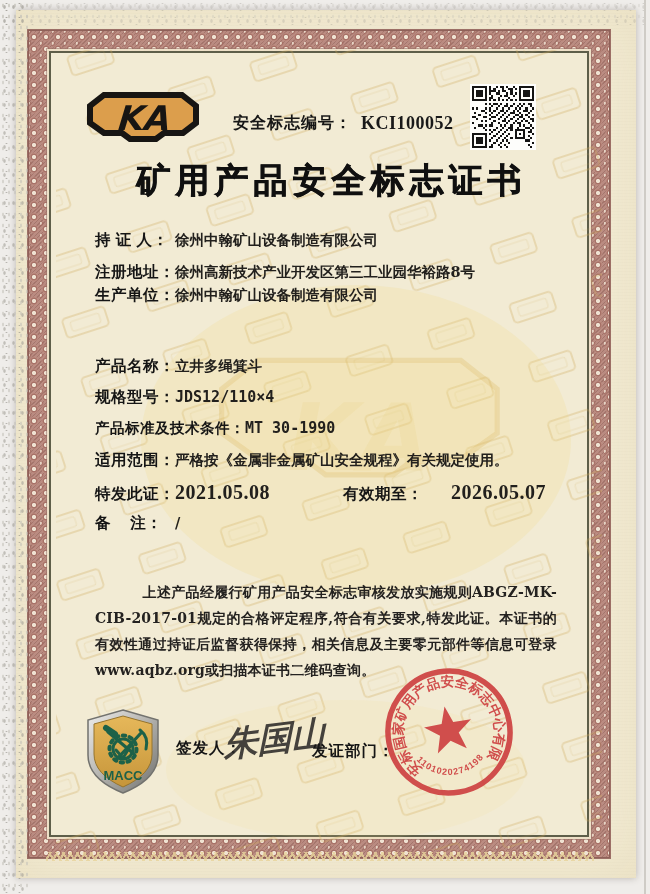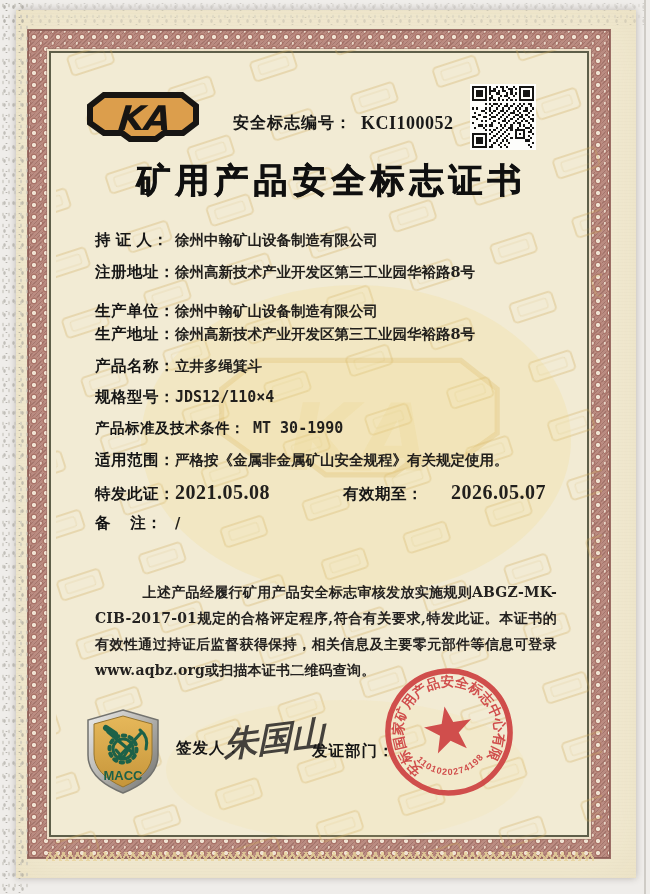--- a/index.html
+++ b/index.html
@@ -66,21 +66,21 @@
 
   .title{
     left:53px;right:40px;top:158px;text-align:center;
     font-family:"Liberation Serif","DejaVu Serif",serif;
     font-size:34px;font-weight:900;letter-spacing:5px;color:#101010;
     -webkit-text-stroke:.6px #101010;
   }
 
   .row{left:95px;font-size:15.5px;line-height:22px;white-space:nowrap;}
   .row .lbl{display:inline-block;min-width:80px;font-weight:bold;white-space:pre;letter-spacing:.5px;color:#151515;}
-  .row.tight .lbl{min-width:0;font-size:14.5px;margin-right:8px;}
+  .row.tight .lbl{min-width:0;font-size:14.5px;}
   .row .val{font-family:"DejaVu Serif","Liberation Serif",serif;font-size:14.5px;font-weight:600;color:#22201d;}
   .row .val.mono{font-family:"DejaVu Sans Mono",monospace;font-weight:bold;font-size:15px;}
   .row .val.date{font-family:Liberation Serif, serif;font-weight:bold;font-size:20px;letter-spacing:.5px;}
 
   .statement{
     left:95px;top:579px;width:462px;
     font-family:"DejaVu Serif","Liberation Serif",serif;
     font-size:14px;line-height:26px;color:#242220;
     text-align:justify;text-indent:3.4em;font-weight:600;letter-spacing:.2px;
   }
@@ -157,25 +157,22 @@
   </svg>
 
   <div class="abs row" style="top:229px">
     <span class="lbl">持 证 人：</span><span class="val">徐州中翰矿山设备制造有限公司</span>
   </div>
 
   <div class="abs title">矿用产品安全标志证书</div>
   <div class="abs row" style="top:261px">
     <span class="lbl">注册地址：</span><span class="val">徐州高新技术产业开发区第三工业园华裕路8号</span>
   </div>
-  <div class="abs row" style="top:300px">
+  <div class="abs row" style="top:284px">
     <span class="lbl">生产单位：</span><span class="val">徐州中翰矿山设备制造有限公司</span>
-  </div>
-  <div class="abs row" style="top:323px">
-    <span class="lbl">生产地址：</span><span class="val">徐州高新技术产业开发区第三工业园华裕路8号</span>
   </div>
   <div class="abs row" style="top:355px">
     <span class="lbl">产品名称：</span><span class="val">立井多绳箕斗</span>
   </div>
   <div class="abs row" style="top:386px">
     <span class="lbl">规格型号：</span><span class="val mono">JDS12/110×4</span>
   </div>
   <div class="abs row tight" style="top:417px">
     <span class="lbl">产品标准及技术条件：</span><span class="val mono">MT 30-1990</span>
   </div>

